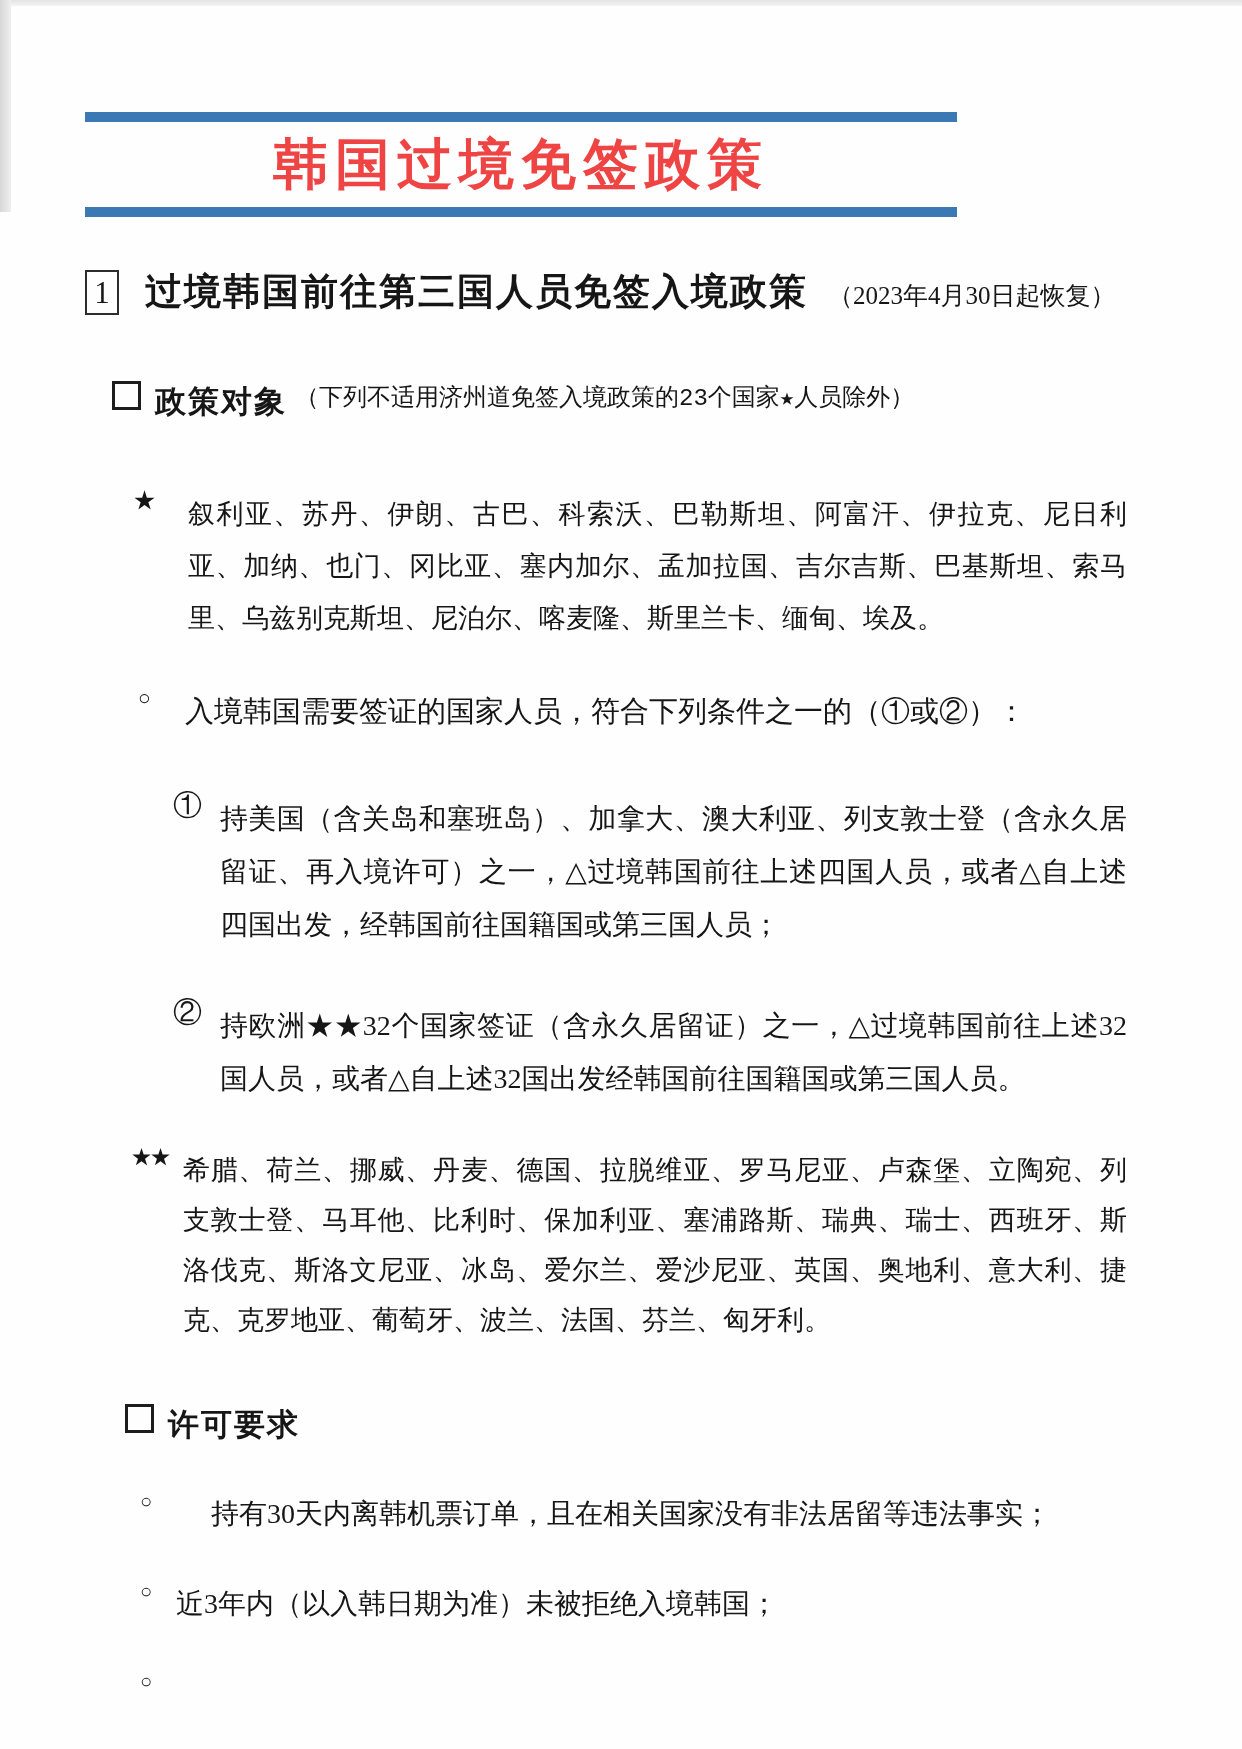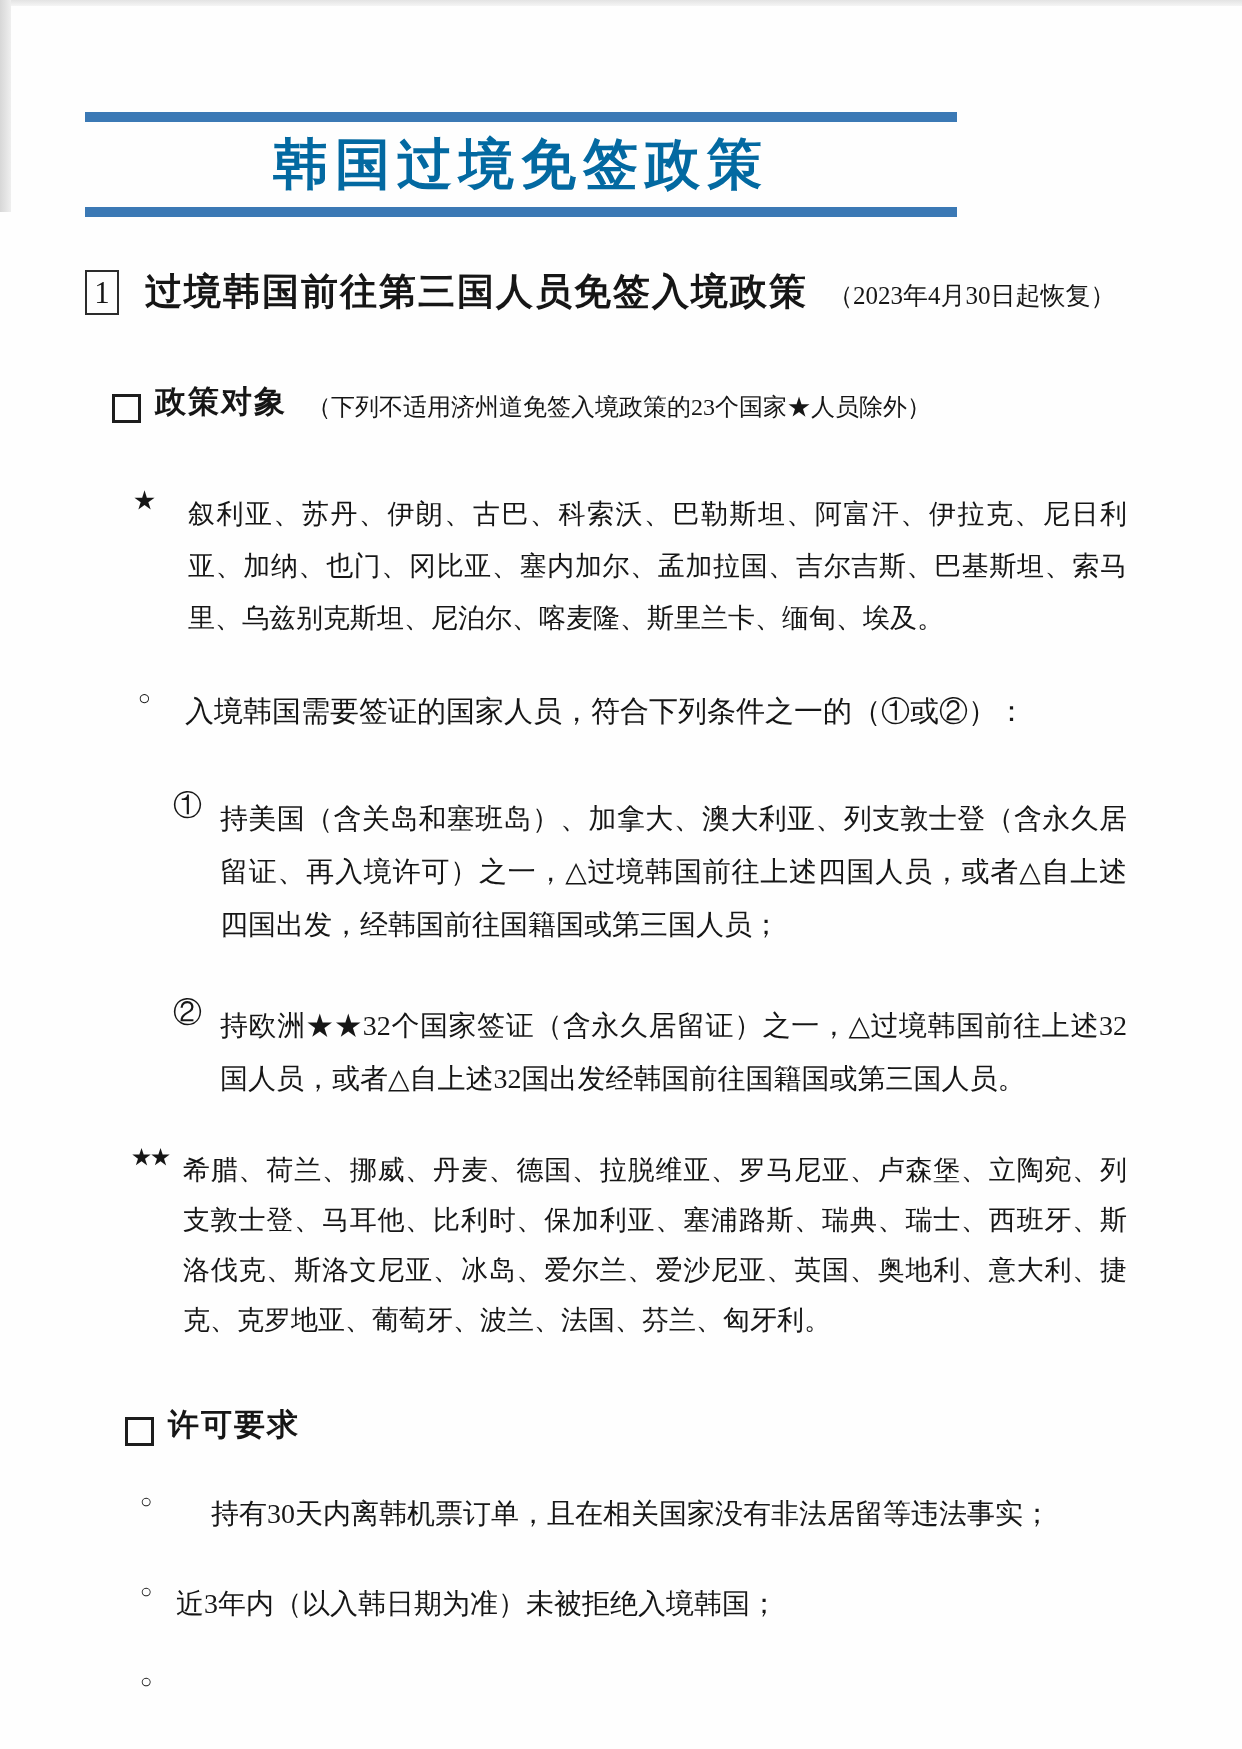--- a/index.html
+++ b/index.html
@@ -43,21 +43,21 @@
   }
   .doc-title {
     margin: 0;
     height: 85px;
     display: flex;
     align-items: center;
     justify-content: center;
     font-size: 55px;
     font-weight: bold;
     letter-spacing: 7px;
-    color: #0369a1;
+    color: #ef4444;
   }
 
   
   .section-heading {
     margin-top: 50px;
     display: flex;
     align-items: baseline;
     white-space: nowrap;
   }
   .boxed-number {
@@ -78,41 +78,42 @@
   }
   .section-note {
     font-size: 25px;
     margin-left: 20px;
     letter-spacing: 0px;
   }
 
   
   .sub-heading {
     display: flex;
-    align-items: flex-end;
+    align-items: flex-start;
     margin-left: 27px;
     white-space: nowrap;
   }
   .square-marker {
     display: inline-block;
     width: 23px;
     height: 23px;
     border: 3px solid #1d1d1d;
     margin-right: 14px;
     flex: 0 0 auto;
   }
   .sub-label {
     font-size: 31px;
     font-weight: bold;
     letter-spacing: 2px;
   }
   .sub-note {
     font-size: 24px;
-    margin-left: 20px;
+    margin-left: 8px;
     font-weight: normal;
+    font-family: Liberation Mono, monospace;
   }
 
   
   .item { display: flex; }
   .item .marker-col {
     flex: 0 0 auto;
     box-sizing: border-box;
     text-align: left;
   }
   .item .text {

